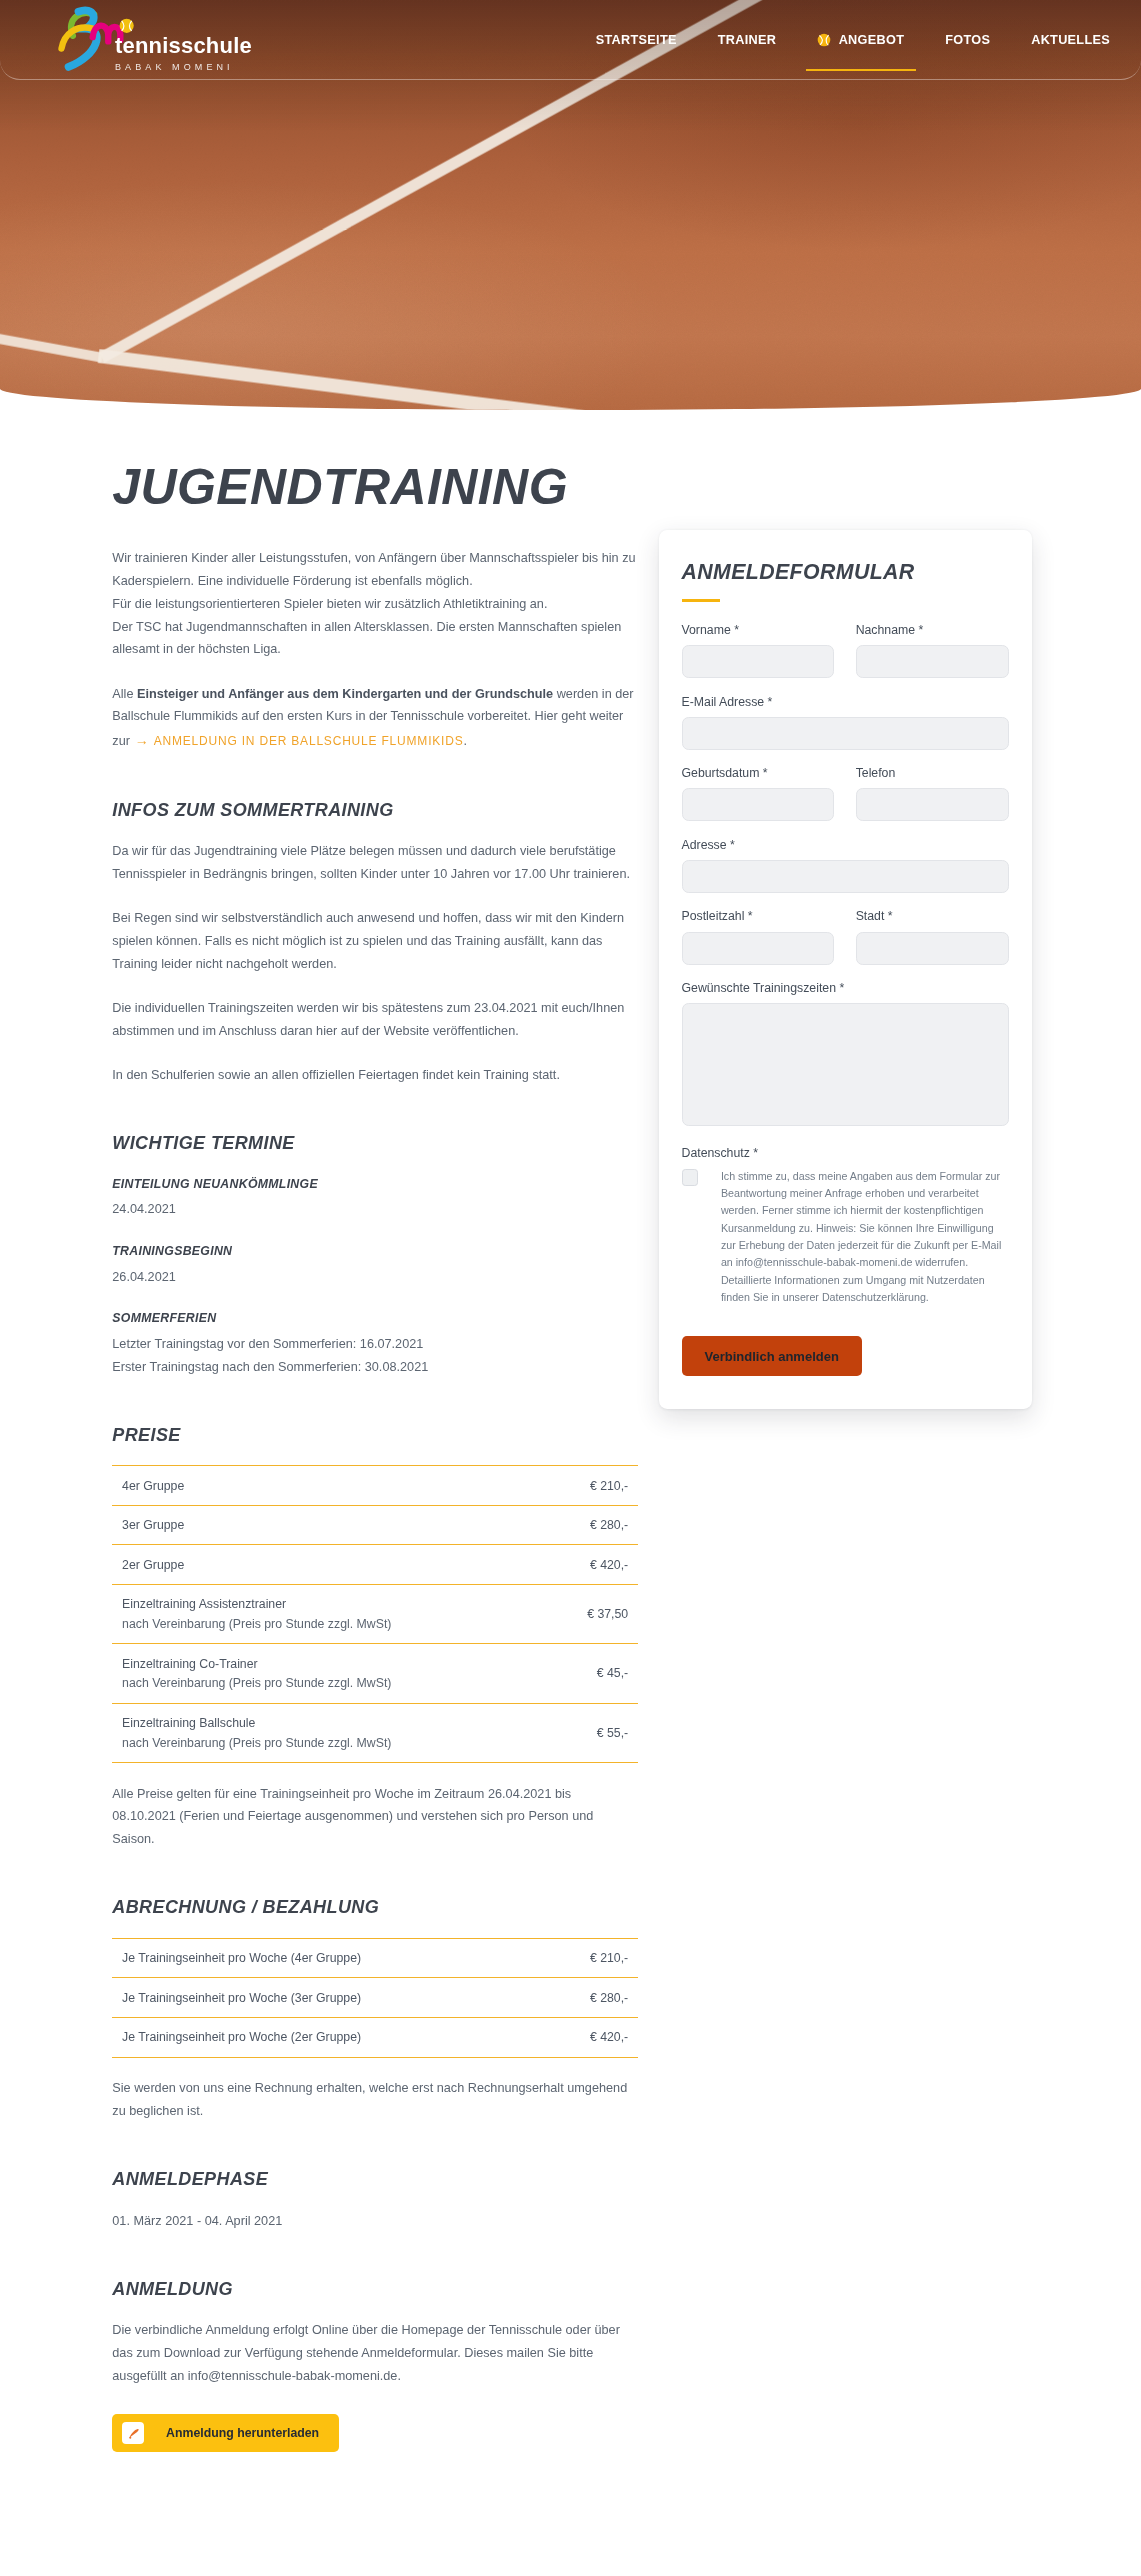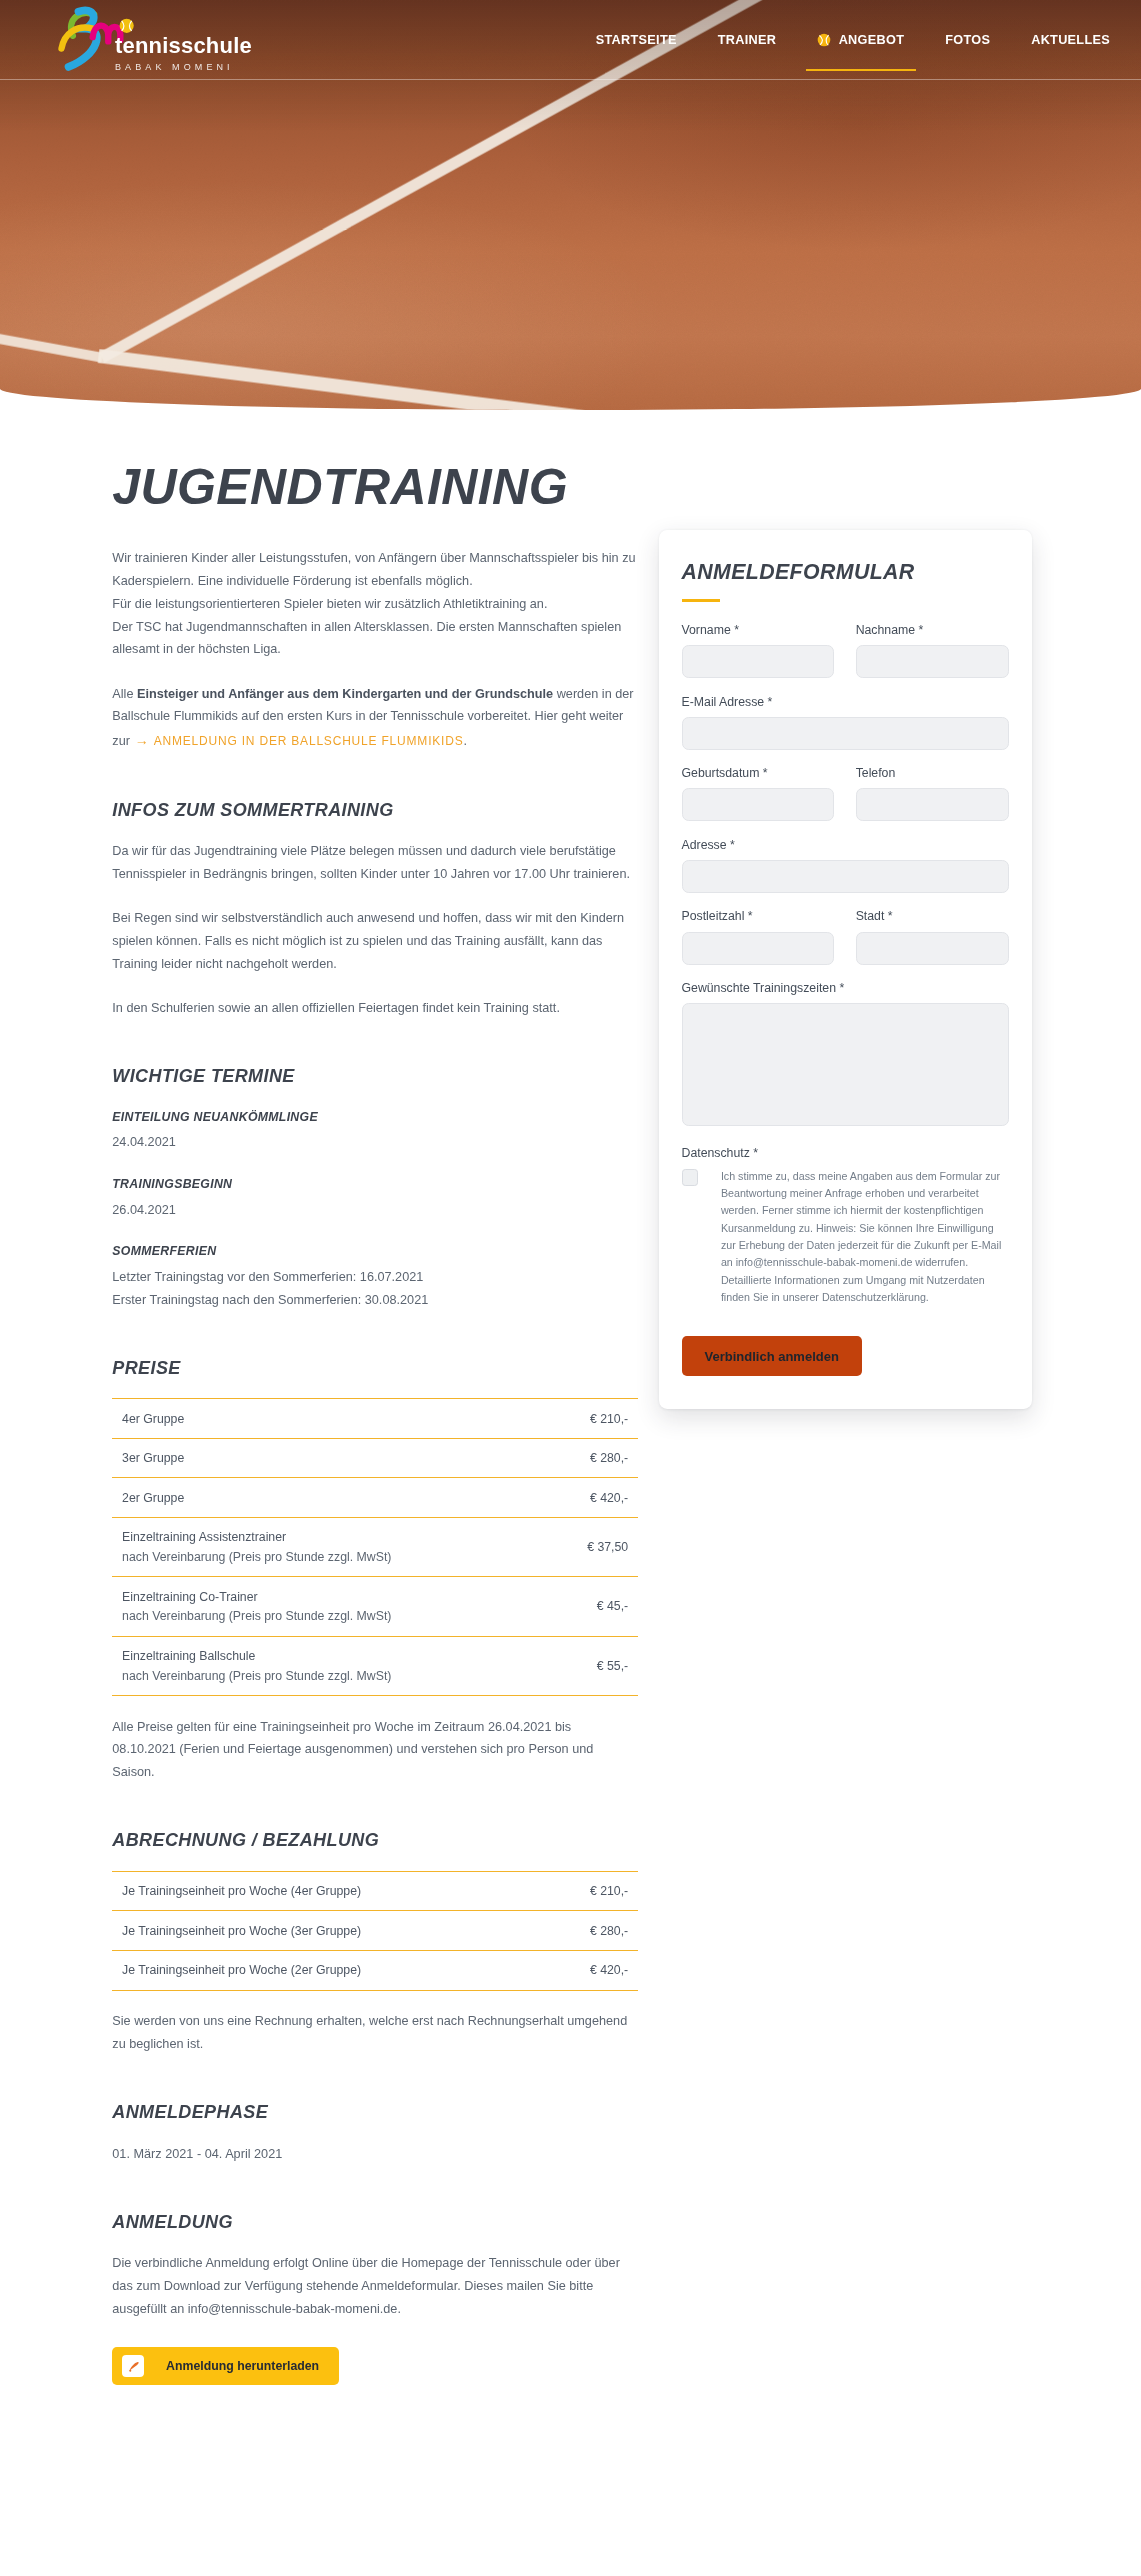--- a/index.html
+++ b/index.html
@@ -17,21 +17,21 @@
       radial-gradient(738px 246px at 20% 80%, rgba(255,220,190,.12), transparent 60%),
       radial-gradient(574px 213px at 75% 30%, rgba(90,30,10,.18), transparent 60%),
       linear-gradient(180deg,#7e432d 0%, #94502f 14%, #ad603c 38%, #c07148 62%, #c47850 82%, #b96c44 100%);
   }
   .hero svg.court { position:absolute; inset:0; }
   .hero .shade { position:absolute; inset:0;
     background:linear-gradient(180deg, rgba(40,12,4,.28), rgba(40,12,4,0) 32%); }
 
   header.site-header { position:absolute; top:0; left:0; width:100%; height:80px; z-index:5;
     display:flex; align-items:center; padding:0 31px 0 53px;
-    border-bottom:0.8px solid rgba(255,255,255,.38); }
+    border-bottom:0.8px solid rgba(255,255,255,.38);border-radius:20px; }
   .brand { display:flex; align-items:flex-end; gap:1.6px; }
   .brand .brand-text { margin-left:-24.6px; margin-bottom:3.3px; }
   .brand .brand-title { color:#fff; font-weight:bold; font-size:22px; letter-spacing:0.2px; line-height:1; }
   .brand .brand-sub { color:rgba(255,255,255,.88); font-size:9px; letter-spacing:4.1px; margin-top:5.7px; }
   nav.main-nav { margin-left:auto; display:flex; align-items:flex-start; gap:41px; }
   .nav-item { position:relative; display:flex; align-items:center; gap:7.4px;
     color:#fff; font-weight:bold; font-size:12.7px; letter-spacing:0.3px; text-decoration:none; cursor:pointer; }
   .nav-item.active::after { content:""; position:absolute; left:-11.5px; right:-11.5px; top:36px;
     height:2.5px; background:#f6b40e; }
 
@@ -164,20 +164,21 @@
       <div class="intro-line">Wir trainieren Kinder aller Leistungsstufen, von Anfängern über Mannschaftsspieler bis hin zu Kaderspielern. Eine individuelle Förderung ist ebenfalls möglich.</div>
       <div class="intro-line">Für die leistungsorientierteren Spieler bieten wir zusätzlich Athletiktraining an.</div>
       <div class="intro-line">Der TSC hat Jugendmannschaften in allen Altersklassen. Die ersten Mannschaften spielen allesamt in der höchsten Liga.</div>
     </div>
 
     <p class="body-text arrow-link-row"><span>Alle </span><strong class="bold-run">Einsteiger und Anfänger aus dem Kindergarten und der Grundschule</strong><span> werden in der Ballschule Flummikids auf den ersten Kurs in der Tennisschule vorbereitet. Hier geht weiter zur</span><span class="link-arrow">→</span><a class="inline-link">ANMELDUNG IN DER BALLSCHULE FLUMMIKIDS</a><span>.</span></p>
 
     <h2 class="section-title">INFOS ZUM SOMMERTRAINING</h2>
     <p class="body-text">Da wir für das Jugendtraining viele Plätze belegen müssen und dadurch viele berufstätige Tennisspieler in Bedrängnis bringen, sollten Kinder unter 10 Jahren vor 17.00 Uhr trainieren.</p>
     <p class="body-text">Bei Regen sind wir selbstverständlich auch anwesend und hoffen, dass wir mit den Kindern spielen können. Falls es nicht möglich ist zu spielen und das Training ausfällt, kann das Training leider nicht nachgeholt werden.</p>
+    <p class="body-text">Die individuellen Trainingszeiten werden wir bis spätestens zum 23.04.2021 mit euch/Ihnen abstimmen und im Anschluss daran hier auf der Website veröffentlichen.</p>
     <p class="body-text">In den Schulferien sowie an allen offiziellen Feiertagen findet kein Training statt.</p>
 
     <h2 class="section-title">WICHTIGE TERMINE</h2>
     <div class="termin-label">EINTEILUNG NEUANKÖMMLINGE</div>
     <div class="termin-value">24.04.2021</div>
     <div class="termin-label">TRAININGSBEGINN</div>
     <div class="termin-value">26.04.2021</div>
     <div class="termin-label">SOMMERFERIEN</div>
     <div class="termin-value">Letzter Trainingstag vor den Sommerferien: 16.07.2021</div>
     <div class="termin-value">Erster Trainingstag nach den Sommerferien: 30.08.2021</div>

